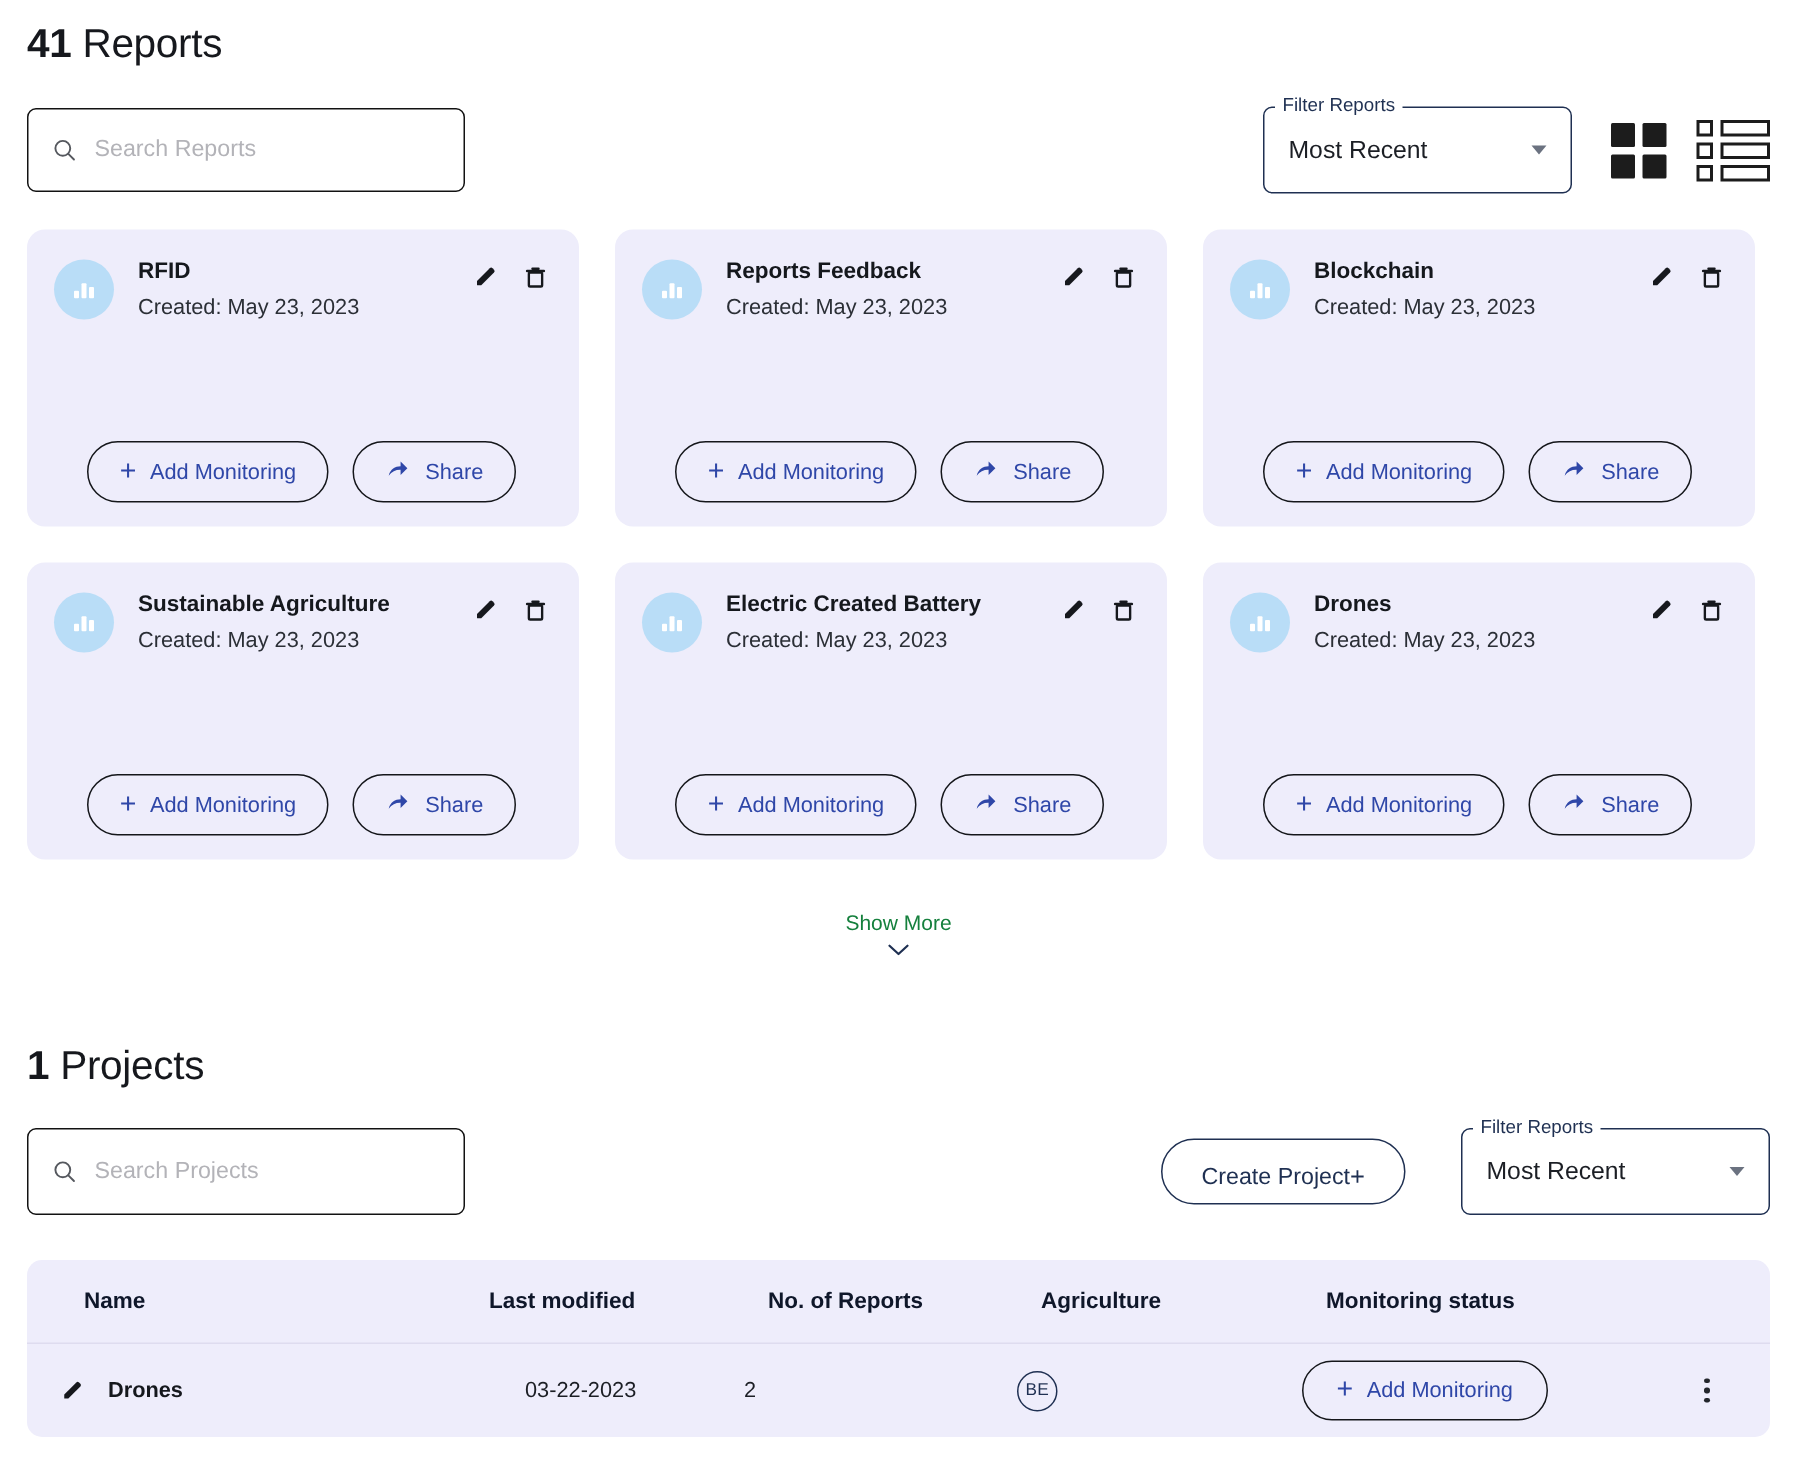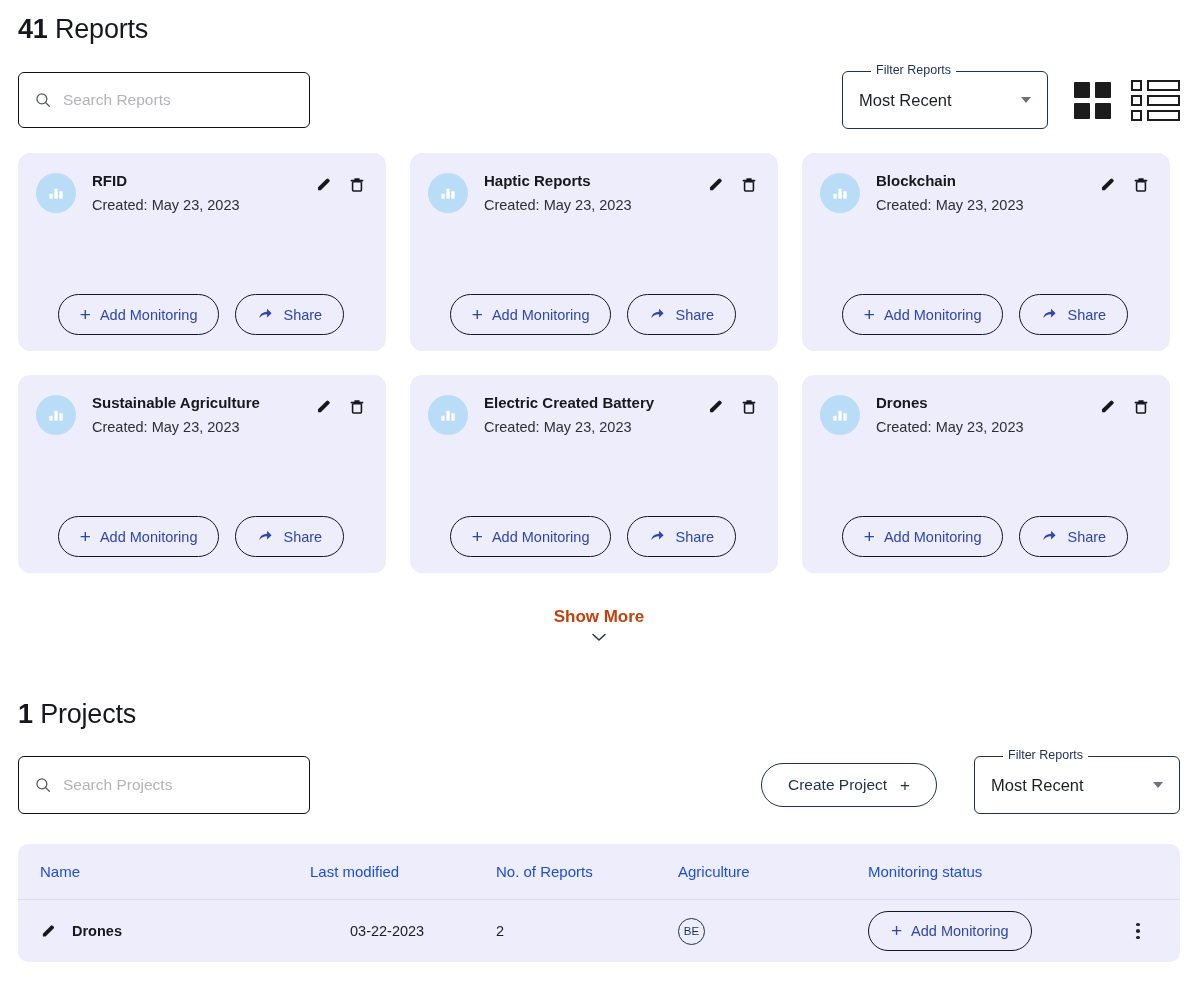--- a/index.html
+++ b/index.html
@@ -68,21 +68,21 @@
     border: 1.6px solid #1f3052;
     border-radius: 6px;
     background: #fff;
     display: flex;
     align-items: center;
     padding: 0 16px;
   }
   .select-field .legend {
     position: absolute;
     top: -8px;
-    left: 28px;
+    left: 7px;
     background: #fff;
     padding: 0 5px;
     font-size: 12.5px;
     color: #1f3052;
     line-height: 1;
     white-space: nowrap;
   }
   .select-field .value {
     font-size: 16.5px;
     color: #1c1f25;
@@ -169,32 +169,31 @@
     font-weight: 400;
     margin-top: -1px;
   }
 
   
   .show-more {
     text-align: center;
     margin-top: 34px;
     cursor: pointer;
   }
-  .show-more .sm-label { font-size: 17px; color: #c2410c; font-weight: bold; }
+  .show-more .sm-label { font-size: 14px; color: #15803d; }
   .show-more .sm-chevron { margin-top: 4px; display: flex; justify-content: center; }
 
   
   .create-pill {
     border: 1.5px solid #1f3052;
     border-radius: 24px;
     height: 44px;
-    padding: 0 26px;
+    padding: 16px 26px;
     display: inline-flex;
-    align-items: center;
-    gap: 13px;
+    align-items: flex-start;
     font-size: 15.5px;
     color: #1f3052;
     background: transparent;
     cursor: pointer;
     font-family: "Liberation Sans", sans-serif;
     white-space: nowrap;
   }
 
   
   .proj-table {
@@ -207,22 +206,23 @@
     display: grid;
     grid-template-columns: 292px 186px 182px 190px 268px 1fr;
     align-items: center;
   }
   .proj-head {
     height: 56px;
     border-bottom: 1px solid #dedcef;
   }
   .proj-head .cell {
     font-size: 15px;
-    font-weight: 400;
-    color: #1d4ed8;
+    font-weight: 700;
+    color: #0f172a;
+    margin-left: 16px;
   }
   .proj-body { height: 62px; }
   .proj-body .cell { font-size: 14.5px; color: #1b1e24; }
   .cell { padding-left: 22px; display: flex; align-items: center; }
 
   .name-cell { gap: 14px; }
   .name-cell .pname { font-weight: 700; font-size: 14.5px; color: #15181d; }
 
   .contrib-avatar {
     width: 27px; height: 27px;
@@ -362,21 +362,21 @@
       <div class="report-card">
         <div class="card-head">
           <span class="avatar-circle">
             <svg width="20" height="20" viewBox="0 0 24 24">
               <rect x="4" y="13" width="4" height="6" rx="0.8" fill="#ffffff"></rect>
               <rect x="10" y="7" width="4" height="12" rx="0.8" fill="#ffffff"></rect>
               <rect x="16" y="10" width="4" height="9" rx="0.8" fill="#ffffff"></rect>
             </svg>
           </span>
           <div class="card-text">
-            <div class="card-title">Haptic Reports</div>
+            <div class="card-title">Reports Feedback</div>
             <div class="card-date">Created: May 23, 2023</div>
           </div>
           <div class="card-actions">
             <span class="icon-btn">
               <svg width="19" height="19" viewBox="0 0 24 24" fill="none">
                 <path d="M4 19.2h3.4L18.1 8.5a1.7 1.7 0 0 0 0-2.4l-1.2-1.2a1.7 1.7 0 0 0-2.4 0L3.8 15.6V19z" fill="#16181d"></path>
               </svg>
             </span>
             <span class="icon-btn">
               <svg width="18" height="18" viewBox="0 0 24 24" fill="none">

